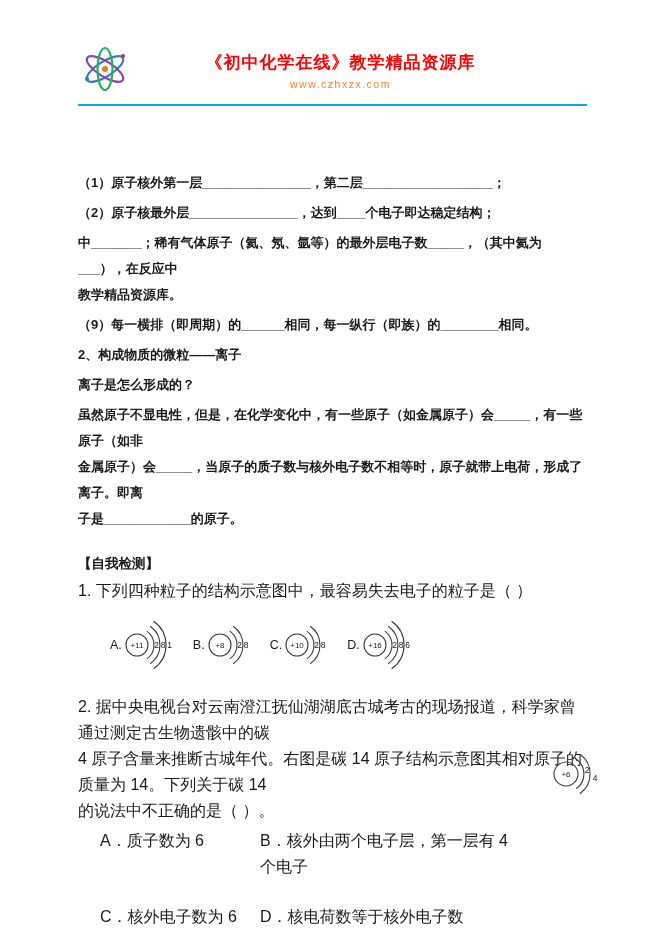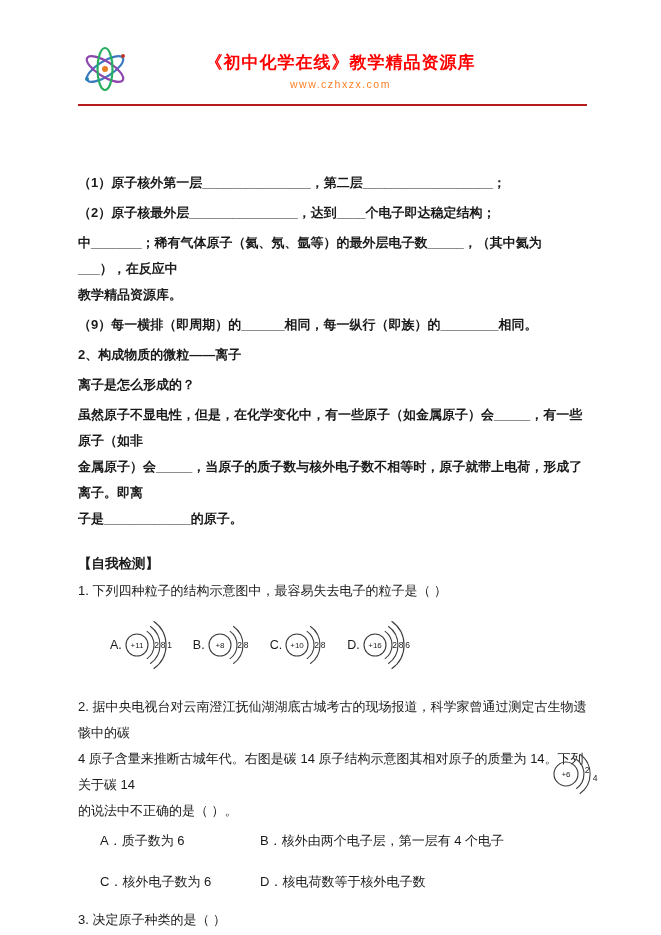--- a/index.html
+++ b/index.html
@@ -12,53 +12,53 @@
   .page {
     position:relative;
     width:661px; height:935px;
     padding:45px 74px 0 78px;
     overflow:hidden;
     background:#ffffff;
   }
   
   .header {
     display:flex; align-items:center;
-    border-bottom:2px solid #b91c1c;
+    border-bottom:2px solid #0ea5e9;
     padding-bottom:9px;
   }
   .logo-wrap { flex:0 0 auto; width:62px; }
   .header-text { flex:1; text-align:center; padding-right:46px; }
   .header-title {
     color:#ff0000; font-weight:bold; font-size:17px; letter-spacing:1px;
   }
   .header-url {
     color:#ff7f27; font-size:10.5px; letter-spacing:1.5px; margin-top:4px;
   }
   
   .body-text { margin-top:64px; }
   .bline { font-weight:bold; font-size:13px; line-height:26px; }
   .para  { margin-bottom:4px; }
-  .qline { font-size:13px; line-height:26px; }
+  .qline { font-size:16px; line-height:26px; }
   .selftest-title { font-weight:bold; font-size:13.5px; line-height:28px; margin-top:18px; }
   
   .particles {
     display:flex; align-items:center; gap:16px;
     margin:8px 0 2px 32px; height:66px;
   }
   .particle { display:flex; align-items:center; }
   .plabel { font-size:12.5px; margin-right:1px; }
   .atom-svg .nuc  { fill:none; stroke:#3c3c3c; stroke-width:1.1; }
   .atom-svg .arc  { fill:none; stroke:#3c3c3c; stroke-width:1.1; }
   .atom-svg .nuctext { font-size:8px; text-anchor:middle; fill:#222; font-family:"Liberation Sans",sans-serif; }
   .atom-svg .etext   { font-size:8.5px; text-anchor:middle; fill:#222; font-family:"Liberation Sans",sans-serif; }
   
   .q2-block { position:relative; margin-top:16px; }
   .q2-options {
     display:grid; grid-template-columns:160px auto;
-    margin:4px 0 12px 22px; row-gap:15px;
+    margin:4px 0 12px 22px; row-gap:24px;
     max-width:420px;
   }
   .carbon-diagram { position:absolute; right:-16px; top:50px; }
   
   .q3-block { margin-top:4px; }
 </style>
 </head>
 <body>
 
 <div class="page">

